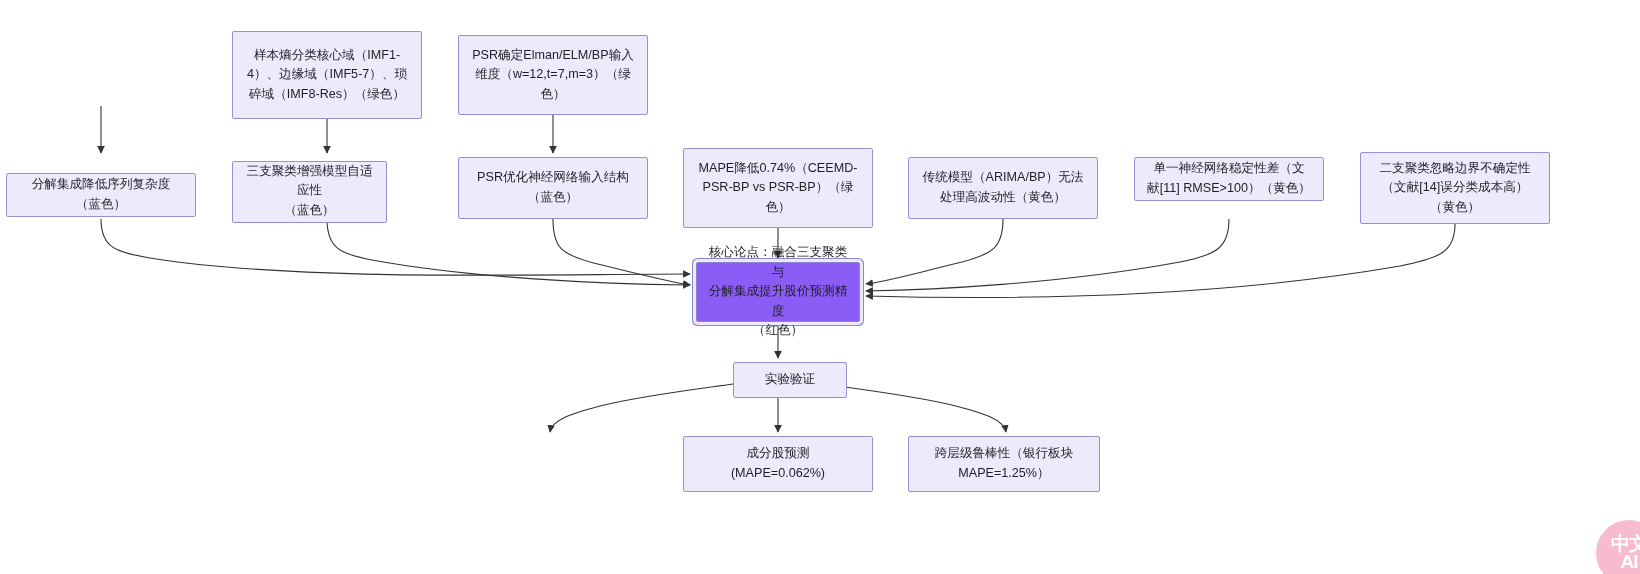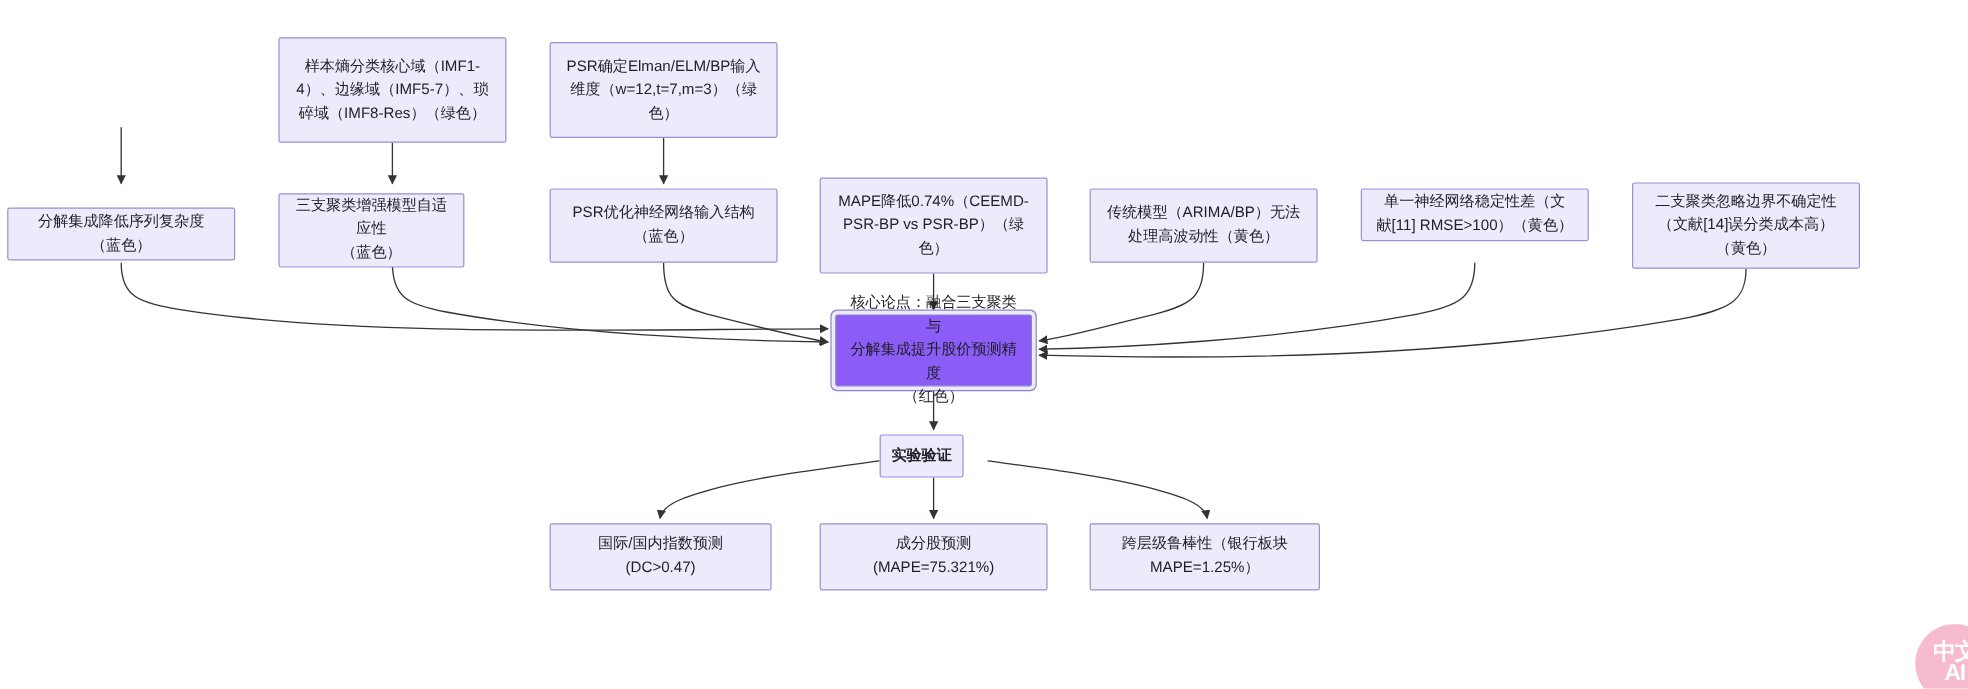--- a/index.html
+++ b/index.html
@@ -159,32 +159,28 @@
 （文献[14]误分类成本高）
 （黄色）</span>
   </div>
 
   <div class="node core" style="left:696px; top:262px; width:164px; height:60px;">
     <span class="node-label">核心论点：融合三支聚类与
 分解集成提升股价预测精度
 （红色）</span>
   </div>
 
-  <div class="node" style="left:733px; top:362px; width:70px; height:36px;font-weight:bold;">
+  <div class="node" style="left:733px; top:362px; width:114px; height:36px;">
     <span class="node-label">实验验证</span>
   </div>
 
-  <div class="node" style="left:458px; top:436px; width:185px; height:56px;">
-    <span class="node-label">国际/国内指数预测
-(DC&gt;0.47)</span>
-  </div>
 
   <div class="node" style="left:683px; top:436px; width:190px; height:56px;">
     <span class="node-label">成分股预测
-(MAPE=75.321%)</span>
+(MAPE=0.062%)</span>
   </div>
 
   <div class="node" style="left:908px; top:436px; width:192px; height:56px;">
     <span class="node-label">跨层级鲁棒性（银行板块
 MAPE=1.25%）</span>
   </div>
 
   <div class="watermark" style="left:1596px; top:520px;">
     <span>中文
 AI</span>

